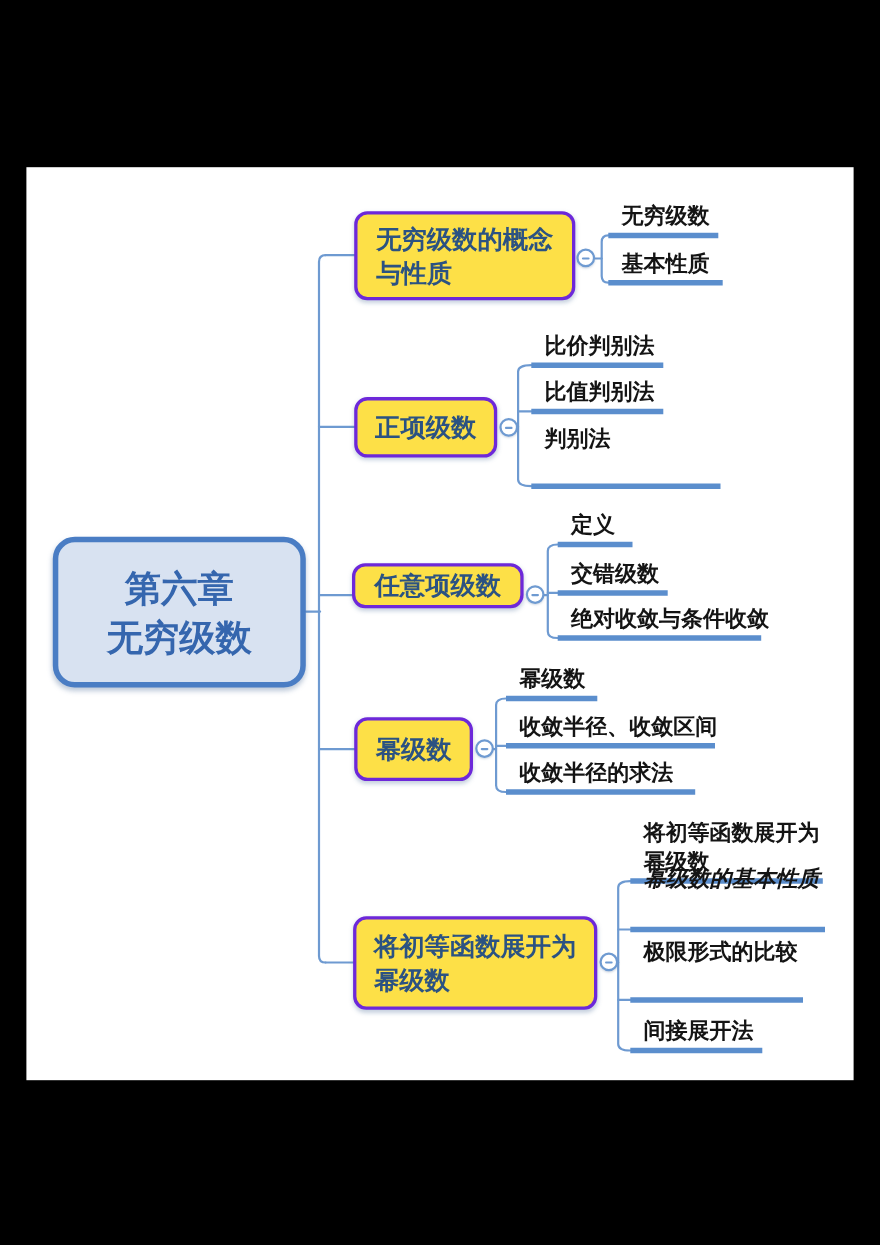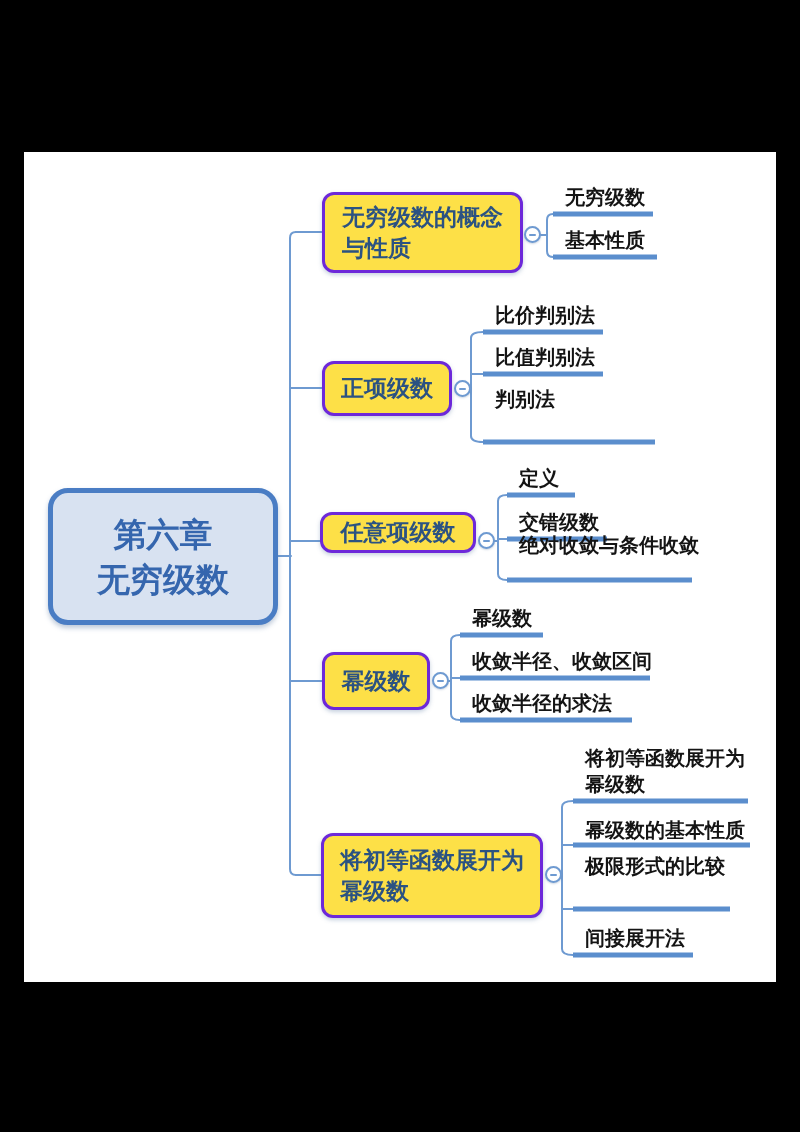--- a/index.html
+++ b/index.html
@@ -158,21 +158,21 @@
   </div>
   <div class="collapse" style="left:454px; top:380px;">
     <span class="minus"></span>
   </div>
   <div class="leaf" style="left:495px; top:313px;">
     <div>定义</div>
   </div>
   <div class="leaf" style="left:495px; top:357px;">
     <div>交错级数</div>
   </div>
-  <div class="leaf" style="left:495px; top:380px;">
+  <div class="leaf" style="left:495px; top:398px;">
     <div>绝对收敛与条件收敛</div>
   </div>
 
   <div class="node" style="left:298px; top:500px; width:108px; height:58px;">
     <div class="lbl">
       <div>幂级数</div>
     </div>
   </div>
   <div class="collapse" style="left:408px; top:520px;">
     <span class="minus"></span>
@@ -193,21 +193,21 @@
       <div>幂级数</div>
     </div>
   </div>
   <div class="collapse" style="left:521px; top:714px;">
     <span class="minus"></span>
   </div>
   <div class="leaf" style="left:561px; top:593px;">
     <div>将初等函数展开为</div>
     <div>幂级数</div>
   </div>
-  <div class="leaf" style="left:561px; top:665px;">
+  <div class="leaf" style="left:561px; top:634px;font-style:italic;">
     <div>幂级数的基本性质</div>
   </div>
   <div class="leaf" style="left:561px; top:701px;">
     <div>极限形式的比较</div>
   </div>
   <div class="leaf" style="left:561px; top:773px;">
     <div>间接展开法</div>
   </div>
 
 </div>

